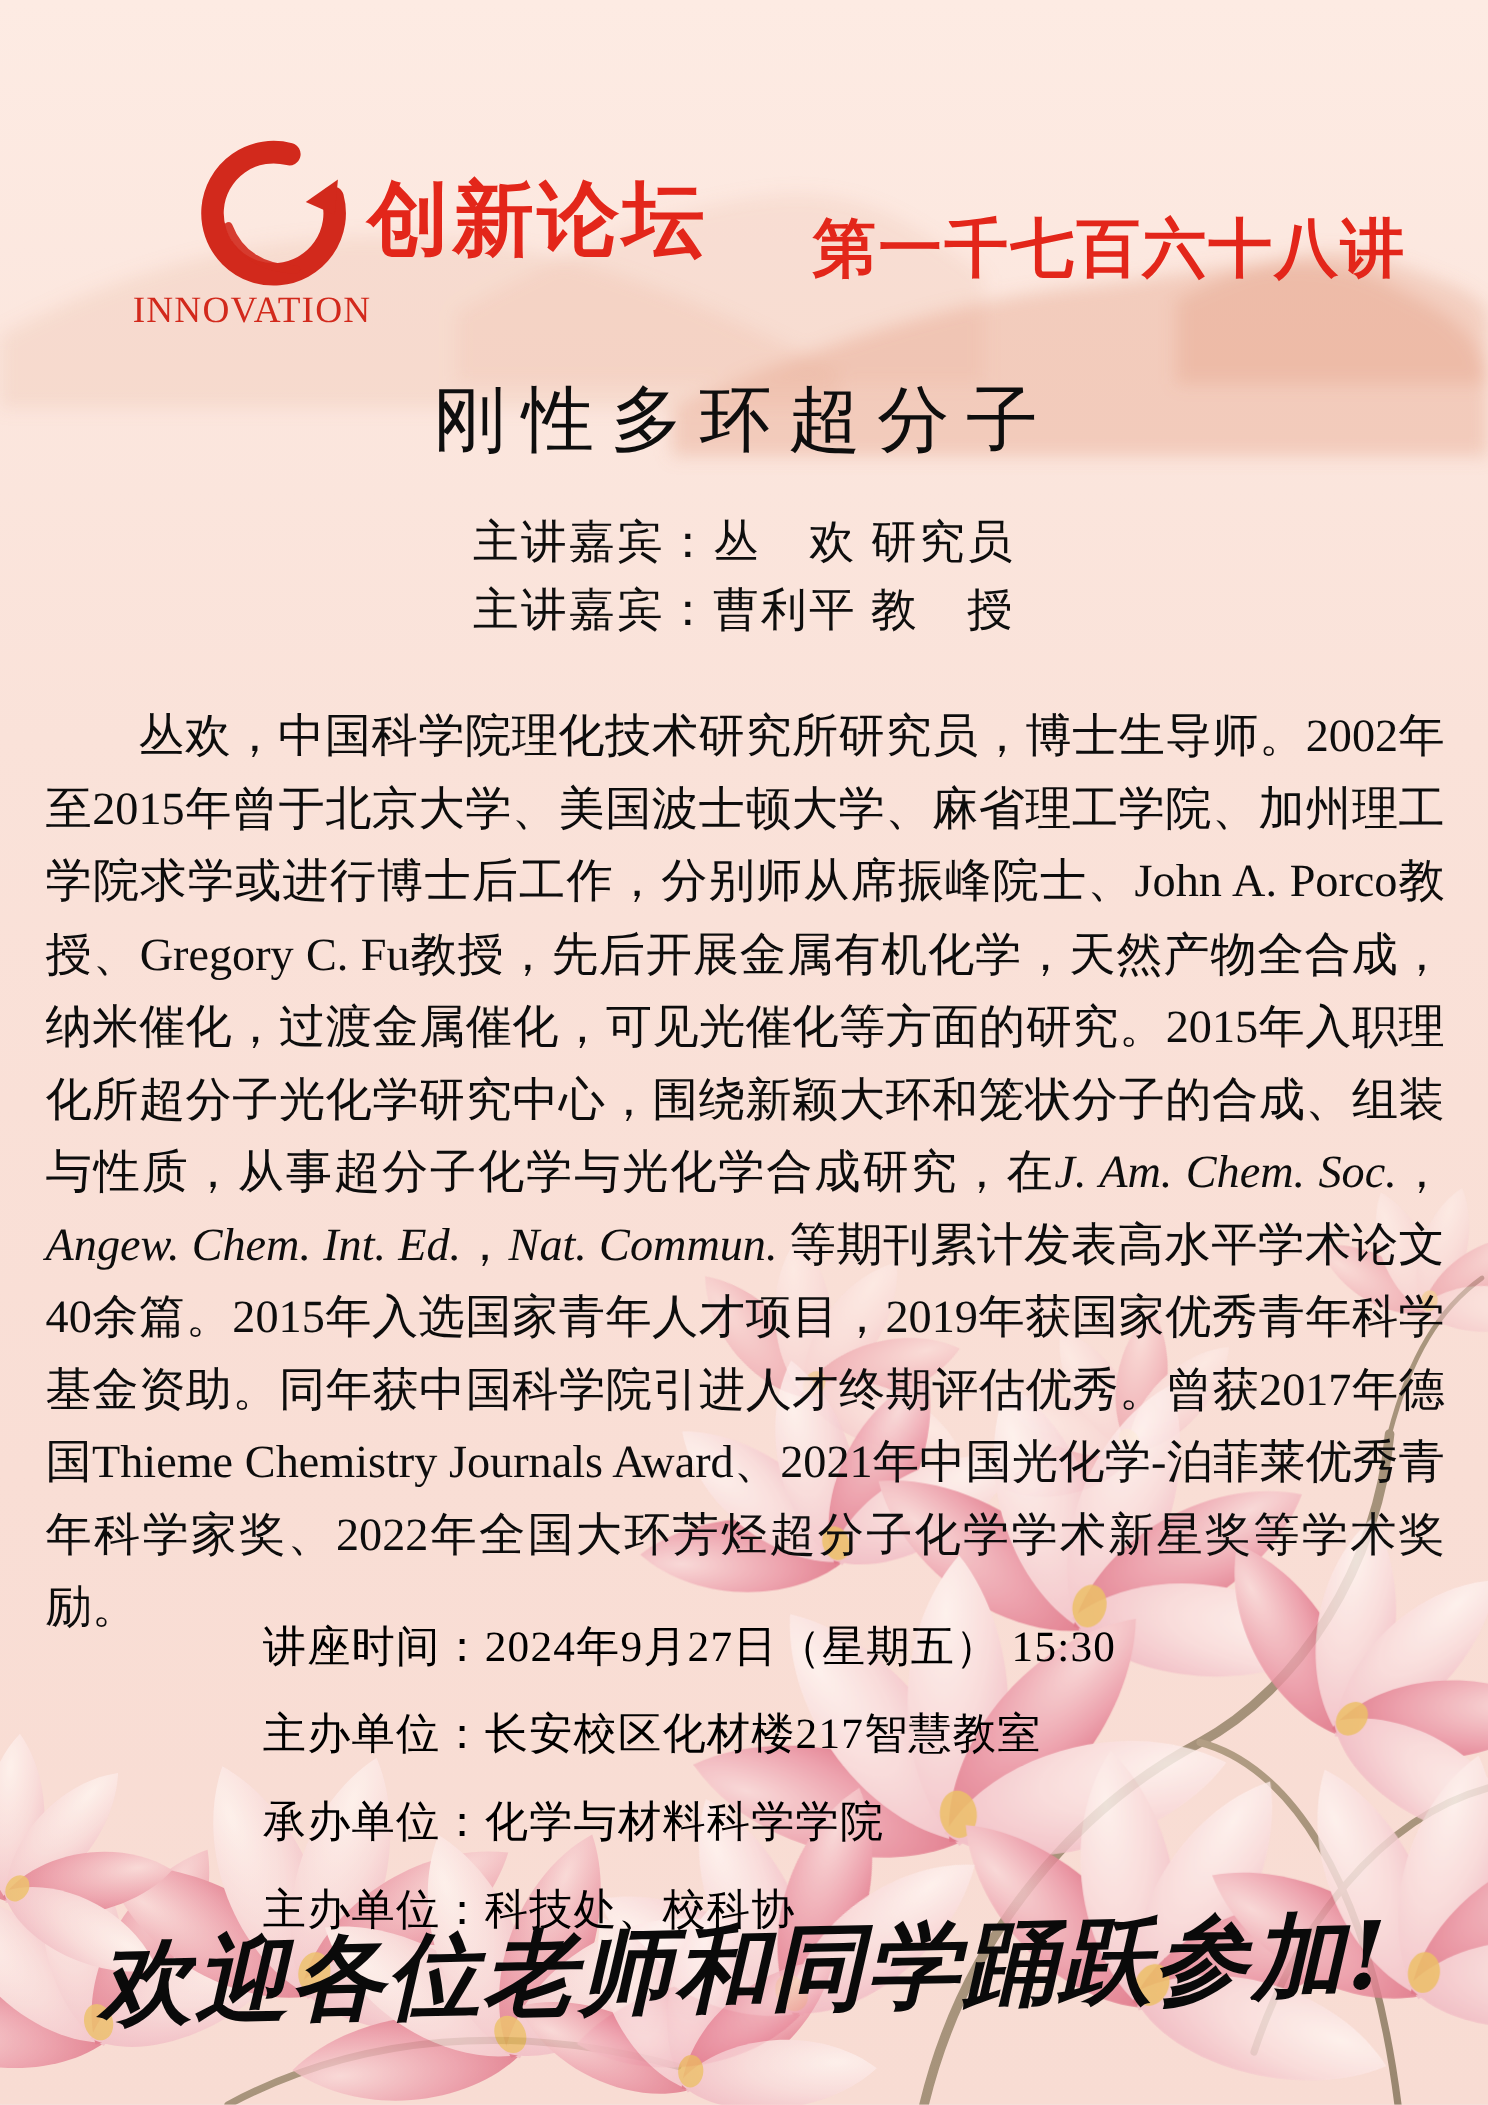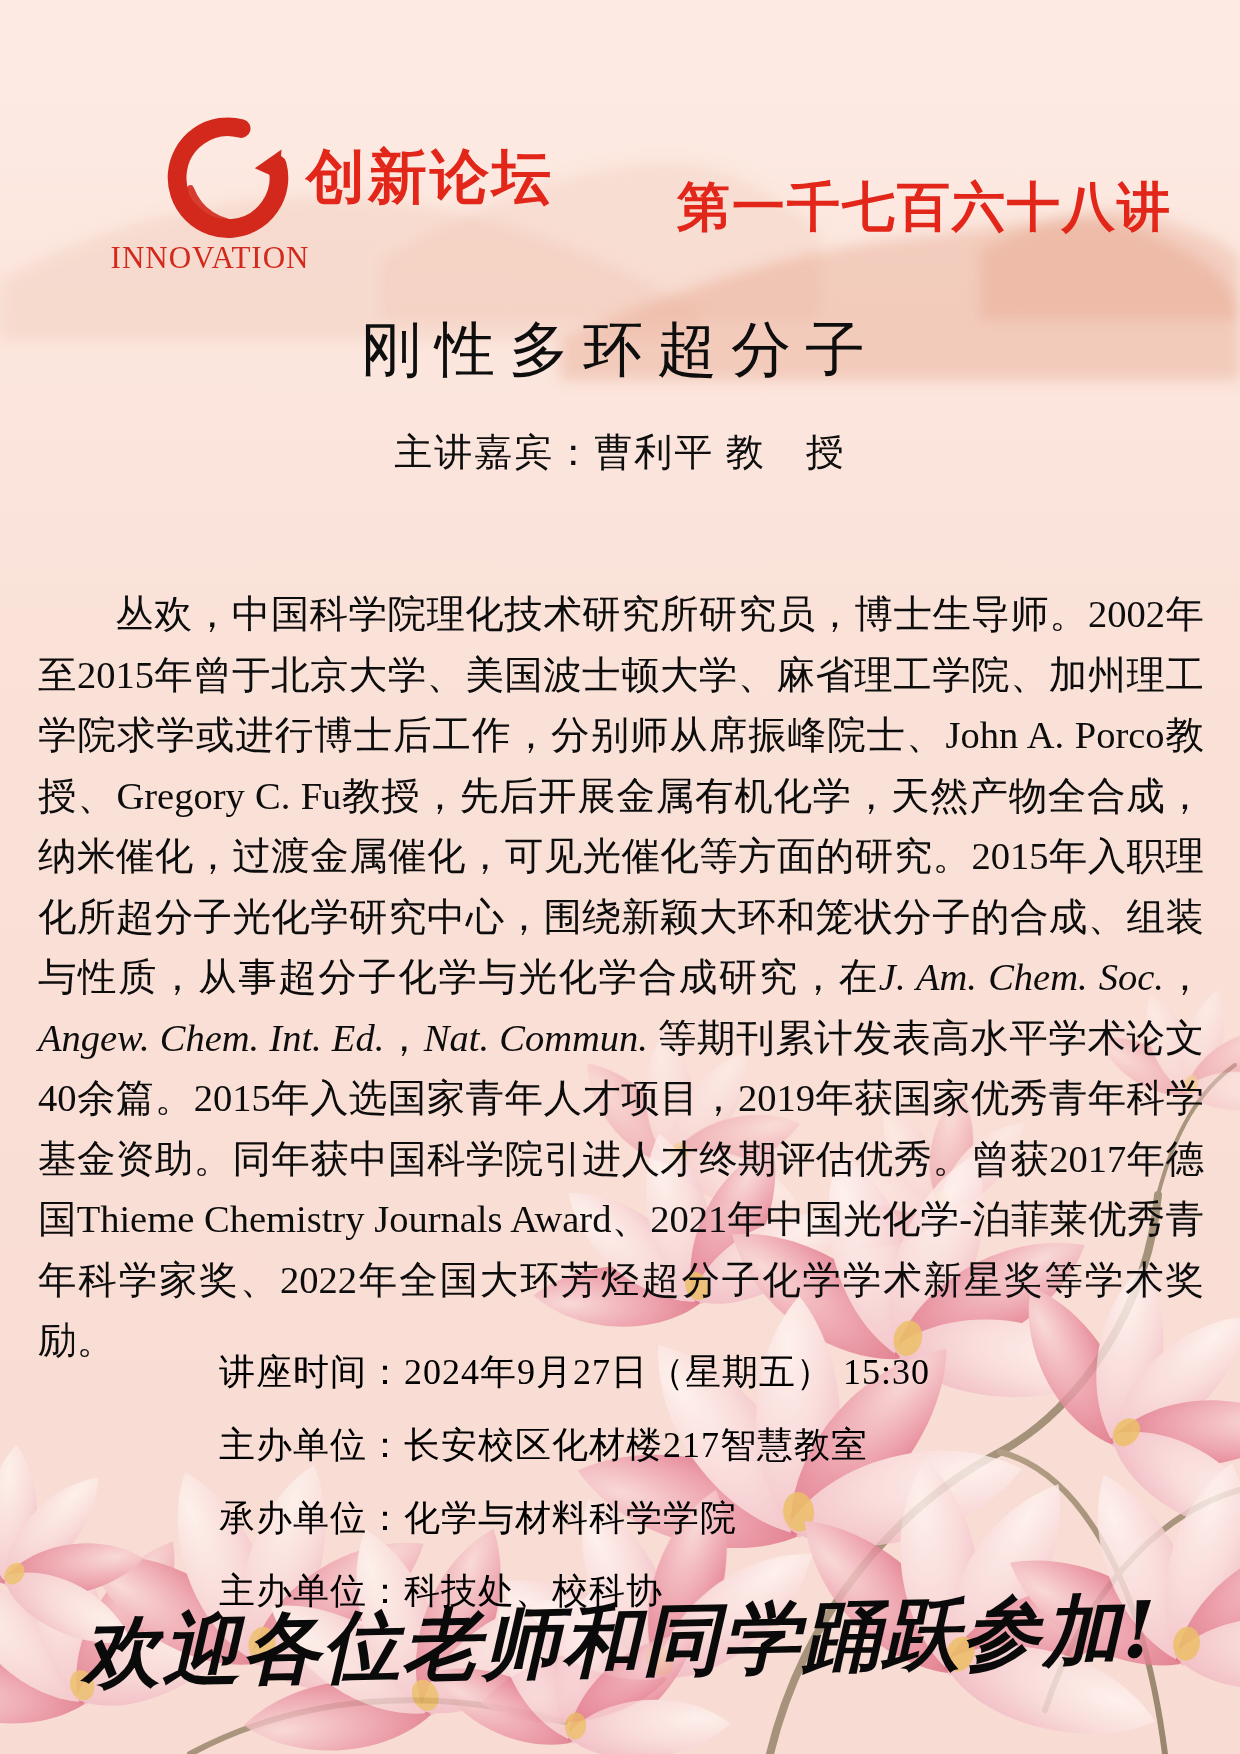--- a/index.html
+++ b/index.html
@@ -17,21 +17,21 @@
 
   .logo-box{position:absolute;left:138px;top:108px;width:180px;height:134px;}
   .logo-text{
     position:absolute;left:92px;top:240px;width:236px;
     text-align:center;font-size:31px;letter-spacing:1px;
     color:#d2291c;font-family:"Liberation Serif",serif;
   }
   .forum-title{
     position:absolute;left:306px;top:138px;
     font-family:"Liberation Sans","DejaVu Sans",sans-serif;
-    font-weight:bold;font-size:59px;letter-spacing:3px;color:#e3261a;
+    font-weight:bold;font-size:68px;letter-spacing:3px;color:#e3261a;
   }
   .lecture-number{
     position:absolute;left:677px;top:172px;
     font-family:"Liberation Sans","DejaVu Sans",sans-serif;
     font-weight:600;font-size:53px;letter-spacing:2px;color:#e3261a;
   }
   .lecture-title{
     position:absolute;left:0;top:310px;width:1240px;
     text-align:center;font-size:60px;letter-spacing:14px;color:#0e0e0e;
   }
@@ -143,20 +143,21 @@
     </div>
     <div class="logo-text">INNOVATION</div>
 
     <div class="forum-title">创新论坛</div>
     <div class="lecture-number">第一千七百六十八讲</div>
 
     <div class="lecture-title">刚性多环超分子</div>
 
     <div class="people-block">
       <div class="people-inner">
+        <div class="people-line"><span>主讲嘉宾：</span><span>丛　欢  研究员</span></div>
         <div class="people-line"><span>主讲嘉宾：</span><span>曹利平  教　授</span></div>
       </div>
     </div>
 
     <div class="bio"><span>丛欢，中国科学院理化技术研究所研究员，博士生导师。2002年至2015年曾于北京大学、美国波士顿大学、麻省理工学院、加州理工学院求学或进行博士后工作，分别师从席振峰院士、John A. Porco教授、Gregory C. Fu教授，先后开展金属有机化学，天然产物全合成，纳米催化，过渡金属催化，可见光催化等方面的研究。2015年入职理化所超分子光化学研究中心，围绕新颖大环和笼状分子的合成、组装与性质，从事超分子化学与光化学合成研究，在</span><span class="it">J. Am. Chem. Soc.</span><span>，</span><span class="it">Angew. Chem. Int. Ed.</span><span>，</span><span class="it">Nat. Commun.</span><span> 等期刊累计发表高水平学术论文40余篇。2015年入选国家青年人才项目，2019年获国家优秀青年科学基金资助。同年获中国科学院引进人才终期评估优秀。曾获2017年德国Thieme Chemistry Journals Award、2021年中国光化学-泊菲莱优秀青年科学家奖、2022年全国大环芳烃超分子化学学术新星奖等学术奖励。</span></div>
 
     <div class="details">
       <div><span>讲座时间：</span><span>2024年9月27日（星期五）  15:30</span></div>
       <div><span>主办单位：</span><span>长安校区化材楼217智慧教室</span></div>
       <div><span>承办单位：</span><span>化学与材料科学学院</span></div>

